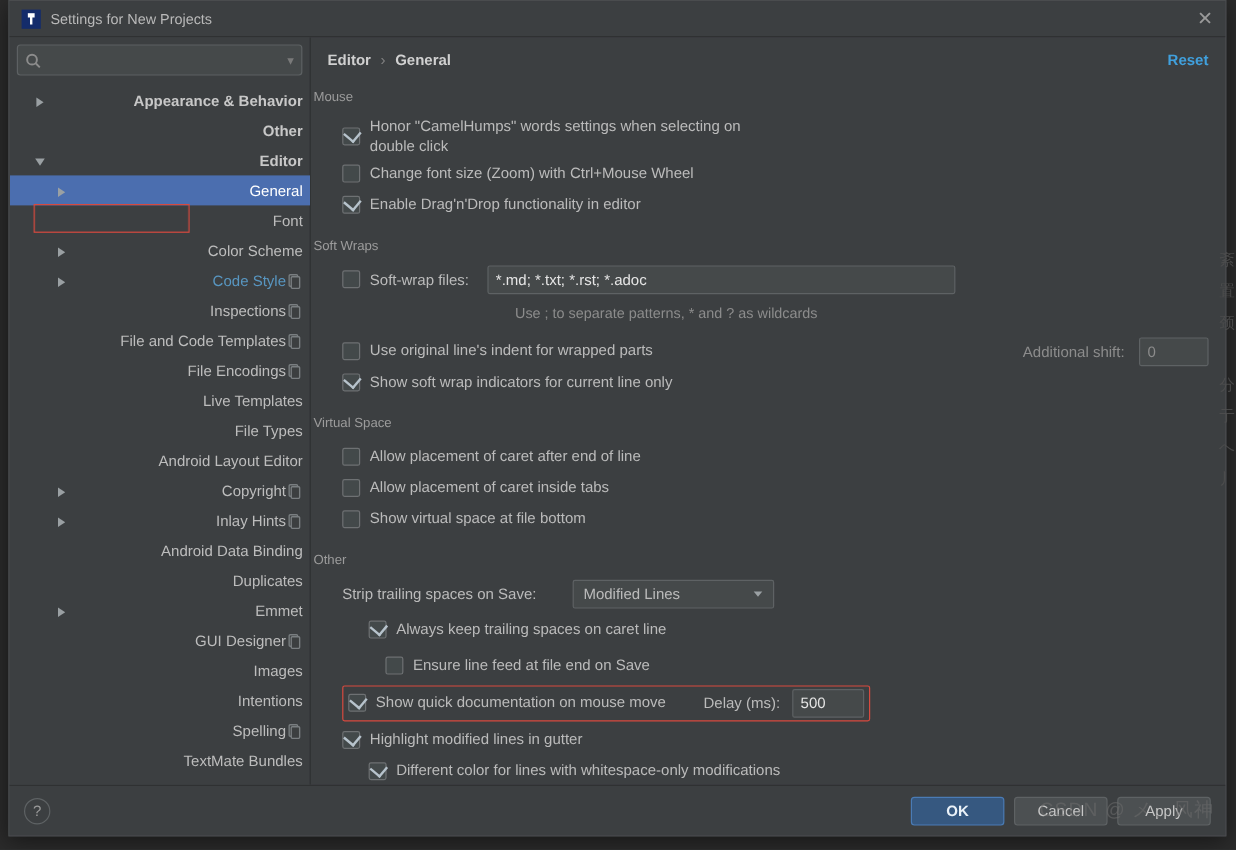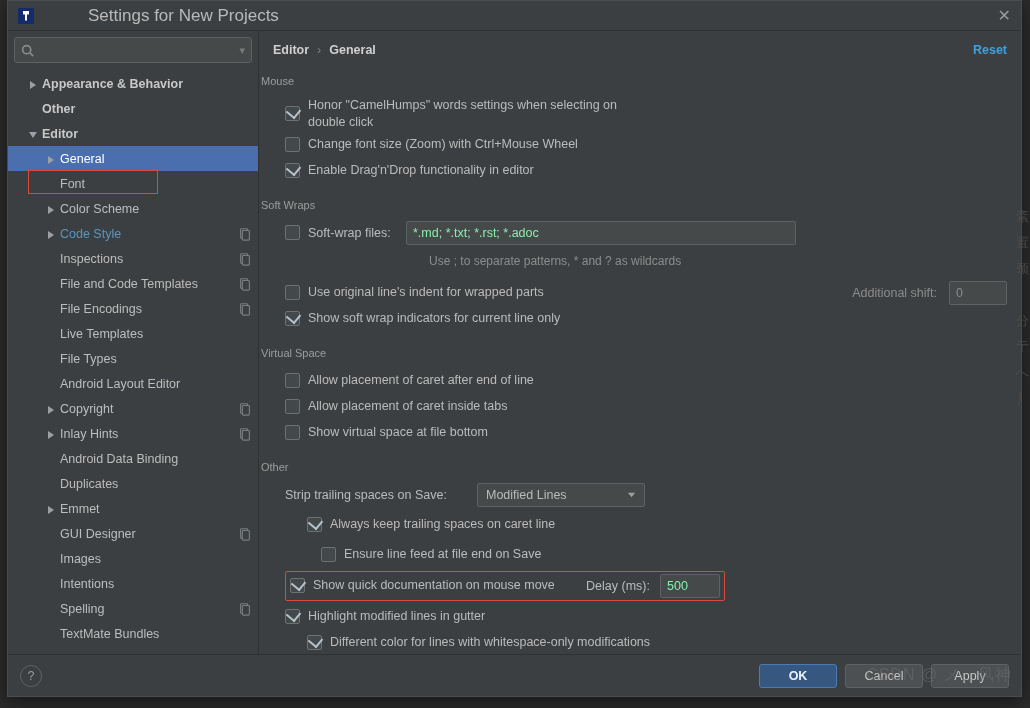--- a/index.html
+++ b/index.html
@@ -1,29 +1,29 @@
 <!DOCTYPE html>
 <html><head>
 <meta charset="utf-8">
 <style>
 * { box-sizing: border-box; margin: 0; padding: 0; }
 html, body { width: 1030px; height: 708px; overflow: hidden; font-family: "Segoe UI", Arial, sans-serif; font-size: 12.5px; color: #bbbbbb; background: #2b2b2b; }
 .window { position: relative; width: 1015px; height: 697px; left: 7px; top: 0; background: #3c3f41; border: 1px solid #4a4c4e; box-shadow: 0 4px 18px rgba(0,0,0,.5); display: flex; flex-direction: column; }
 .titlebar { height: 30px; display: flex; align-items: center; padding: 0 10px; background: #3c3f41; border-bottom: 1px solid #2f3132; }
 .title-icon { width: 16px; height: 16px; background: #142c6b; margin-right: 8px; position: relative; }
 .title-icon::after { content:""; position:absolute; inset:3px; background:#fff; clip-path: polygon(20% 0,80% 0,80% 40%,60% 40%,60% 100%,40% 100%,40% 40%,20% 40%); }
-.titlebar .title { color: #b9b9b9; font-size: 17px; margin-left: 46px; }
+.titlebar .title { color: #b9b9b9; font-size: 12px; }
 .titlebar .close { margin-left: auto; color: #9a9a9a; font-size: 16px; cursor: pointer; }
 .content { flex: 1; display: flex; overflow: hidden; }
 .sidebar { width: 251px; background: #3c3f41; border-right: 1px solid #2f3132; display: flex; flex-direction: column; }
 .search-wrap { padding: 6px; }
 .search { position: relative; height: 26px; background: #45494a; border: 1px solid #5d6163; border-radius: 3px; display: flex; align-items: center; padding: 0 6px; }
 .search svg { width: 13px; height: 13px; stroke:#8c8c8c; fill:none; stroke-width:2; }
 .search input { flex:1; background:transparent; border:none; outline:none; color:#bbb; margin-left:4px; font-size:12px; }
-.tree { flex:1; overflow-y: auto; overflow-x: hidden; padding-top: 2px; padding-bottom: 4px; }
+.tree { flex:1; overflow-y: auto; overflow-x: hidden; padding-top: 2px; padding-bottom: 4px; text-align: right; }
 .tree::-webkit-scrollbar { width:10px; }
 .tree::-webkit-scrollbar-track { background:#3c3f41; }
 .tree::-webkit-scrollbar-thumb { background:#545658; border-radius:0; }
 .node { display:flex; align-items:center; height:25px; padding-right:6px; cursor:pointer; white-space:nowrap; }
 .node .arrow { width:10px; height:10px; margin-right:4px; flex-shrink:0; }
 .node .arrow.placeholder { visibility:hidden; }
 .arrow svg { width:10px; height:10px; }
 .node .label { flex:1; overflow:hidden; text-overflow:ellipsis; }
 .node .cfg { margin-left:auto; opacity:.65; width:14px; height:14px; }
 .node.depth0 { padding-left: 20px; font-weight:600; color:#c8c8c8; }
@@ -44,21 +44,21 @@
 .form::-webkit-scrollbar-track { background:#3c3f41; }
 .form::-webkit-scrollbar-thumb { background:#545658; }
 .section-title { color:#9c9c9c; font-size:11px; margin: 6px 0 10px 0; }
 .section-body { padding-left: 24px; }
 .row { display:flex; align-items:center; min-height:24px; margin-bottom:2px; }
 .row.indent { padding-left: 22px; }
 .chk { width:15px; height:15px; border:1px solid #6e7173; border-radius:2px; background:#43494a; margin-right:8px; flex-shrink:0; position:relative; cursor:pointer; }
 .chk.checked::after { content:""; position:absolute; left:2px; top:-1px; width:9px; height:9px; border-right:2px solid #b7c3cc; border-bottom:2px solid #b7c3cc; transform:rotate(40deg); }
 .rowlabel { line-height:1.35; }
 .inlinelabel { color:#bbbbbb; }
-.textinput { height:24px; background:#45494a; border:1px solid #5e6264; border-radius:2px; color:#86efac; padding:0 6px; font-size:12.5px; }
+.textinput { height:24px; background:#45494a; border:1px solid #5e6264; border-radius:2px; color:#e5e5e5; padding:0 6px; font-size:12.5px; }
 .hint { color:#8c8c8c; font-size:12px; }
 .dropdown { height:24px; background:#45494a; border:1px solid #5e6264; border-radius:2px; display:flex; align-items:center; padding:0 8px; cursor:pointer; }
 .dropdown .dd-label { flex:1; }
 .dropdown svg { width:9px; height:9px; }
 
 .footer { height:42px; border-top:1px solid #2f3132; display:flex; align-items:center; padding:0 12px; background:#3c3f41; }
 .help { width:22px; height:22px; border:1px solid #5e6264; border-radius:11px; display:flex; align-items:center; justify-content:center; color:#9a9a9a; cursor:pointer; }
 .footer .spacer { flex:1; }
 .btn { height:24px; min-width:78px; padding:0 14px; border:1px solid #5e6264; background:#4c5052; color:#c7c7c7; border-radius:3px; margin-left:8px; cursor:pointer; display:flex; align-items:center; justify-content:center; }
 .btn.primary { background:#365880; border-color:#4a7bb5; color:#e9f1f8; font-weight:600; }

